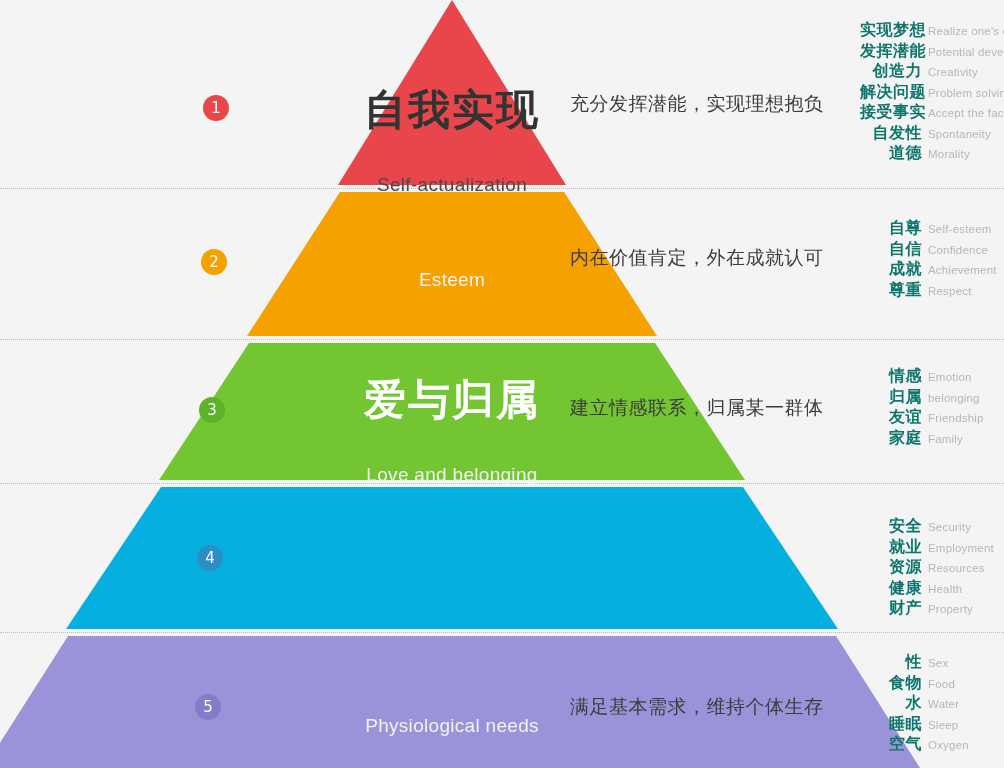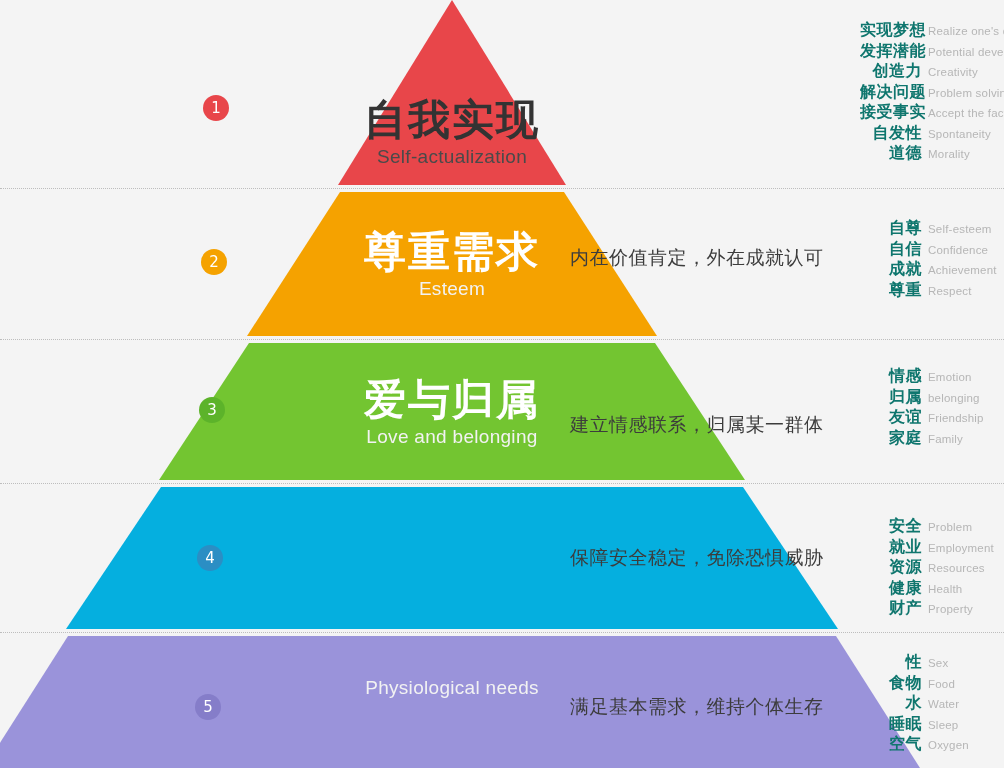--- a/index.html
+++ b/index.html
@@ -71,20 +71,21 @@
     letter-spacing: 2px;
     line-height: 1.12;
     font-family: "DejaVu Sans", sans-serif;
   }
   .tier-label .en {
     display: block;
     font-size: 19px;
     line-height: 1.5;
     letter-spacing: 0.3px;
     font-family: "Liberation Sans", sans-serif;
+    margin-top: 38px;
   }
   .tier-label.dark .cn { color: #333333; }
   .tier-label.dark .en { color: #4a4a4a; }
   .tier-label.light .cn { color: #ffffff; }
   .tier-label.light .en { color: #f2f2f2; }
 
   
   .desc {
     position: absolute;
     z-index: 5;
@@ -147,24 +148,25 @@
     <polygon points="161,487 743,487 838,629 66,629" fill="#05afdf"></polygon>
     <polygon points="68,636 836,636 920,768 -16,768" fill="#9a93da"></polygon>
   </svg>
 
   <div class="badge" style="left: 203px; top: 95px; background: rgb(232, 70, 74);">1</div>
   <div class="badge" style="left: 201px; top: 249px; background: rgb(245, 162, 0);">2</div>
   <div class="badge" style="left: 199px; top: 397px; background: rgb(92, 179, 42);">3</div>
   <div class="badge" style="left: 197px; top: 545px; background: rgb(43, 142, 196);">4</div>
   <div class="badge" style="left: 195px; top: 694px; background: rgb(133, 125, 201);">5</div>
 
-  <div class="tier-label dark" style="left:322px; top:96px; width:260px;">
+  <div class="tier-label dark" style="left:322px; top:86px; width:260px;">
     <span class="cn">自我实现</span>
     <span class="en">Self-actualization</span>
   </div>
+  <div class="desc" style="left:570px; top:91px;">充分发挥潜能，实现理想抱负</div>
   <div class="keywords" style="top:20px;">
     <div class="kw-row">
       <span class="kw-cn">实现梦想</span>
       <span class="kw-en">Realize one's dream</span>
     </div>
     <div class="kw-row">
       <span class="kw-cn">发挥潜能</span>
       <span class="kw-en">Potential development</span>
     </div>
     <div class="kw-row">
@@ -183,21 +185,20 @@
       <span class="kw-cn">自发性</span>
       <span class="kw-en">Spontaneity</span>
     </div>
     <div class="kw-row">
       <span class="kw-cn">道德</span>
       <span class="kw-en">Morality</span>
     </div>
   </div>
 
   <div class="tier-label light" style="left:322px; top:228px; width:260px;">
-    <span class="cn">尊重需求</span>
     <span class="en">Esteem</span>
   </div>
   <div class="desc" style="left:570px; top:245px;">内在价值肯定，外在成就认可</div>
   <div class="keywords" style="top:218px;">
     <div class="kw-row">
       <span class="kw-cn">自尊</span>
       <span class="kw-en">Self-esteem</span>
     </div>
     <div class="kw-row">
       <span class="kw-cn">自信</span>
@@ -210,45 +211,44 @@
     <div class="kw-row">
       <span class="kw-cn">尊重</span>
       <span class="kw-en">Respect</span>
     </div>
   </div>
 
   <div class="tier-label light" style="left:322px; top:376px; width:260px;">
     <span class="cn">爱与归属</span>
     <span class="en">Love and belonging</span>
   </div>
-  <div class="desc" style="left:570px; top:412px;">建立情感联系，归属某一群体</div>
+  <div class="desc" style="left:570px; top:395px;">建立情感联系，归属某一群体</div>
   <div class="keywords" style="top:366px;">
     <div class="kw-row">
       <span class="kw-cn">情感</span>
       <span class="kw-en">Emotion</span>
     </div>
     <div class="kw-row">
       <span class="kw-cn">归属</span>
       <span class="kw-en">belonging</span>
     </div>
     <div class="kw-row">
       <span class="kw-cn">友谊</span>
       <span class="kw-en">Friendship</span>
     </div>
     <div class="kw-row">
       <span class="kw-cn">家庭</span>
       <span class="kw-en">Family</span>
     </div>
   </div>
 
-  <div class="desc" style="left:570px; top:545px;">保障安全稳定，免除恐惧威胁</div>
   <div class="keywords" style="top:516px;">
     <div class="kw-row">
       <span class="kw-cn">安全</span>
-      <span class="kw-en">Problem</span>
+      <span class="kw-en">Security</span>
     </div>
     <div class="kw-row">
       <span class="kw-cn">就业</span>
       <span class="kw-en">Employment</span>
     </div>
     <div class="kw-row">
       <span class="kw-cn">资源</span>
       <span class="kw-en">Resources</span>
     </div>
     <div class="kw-row">

